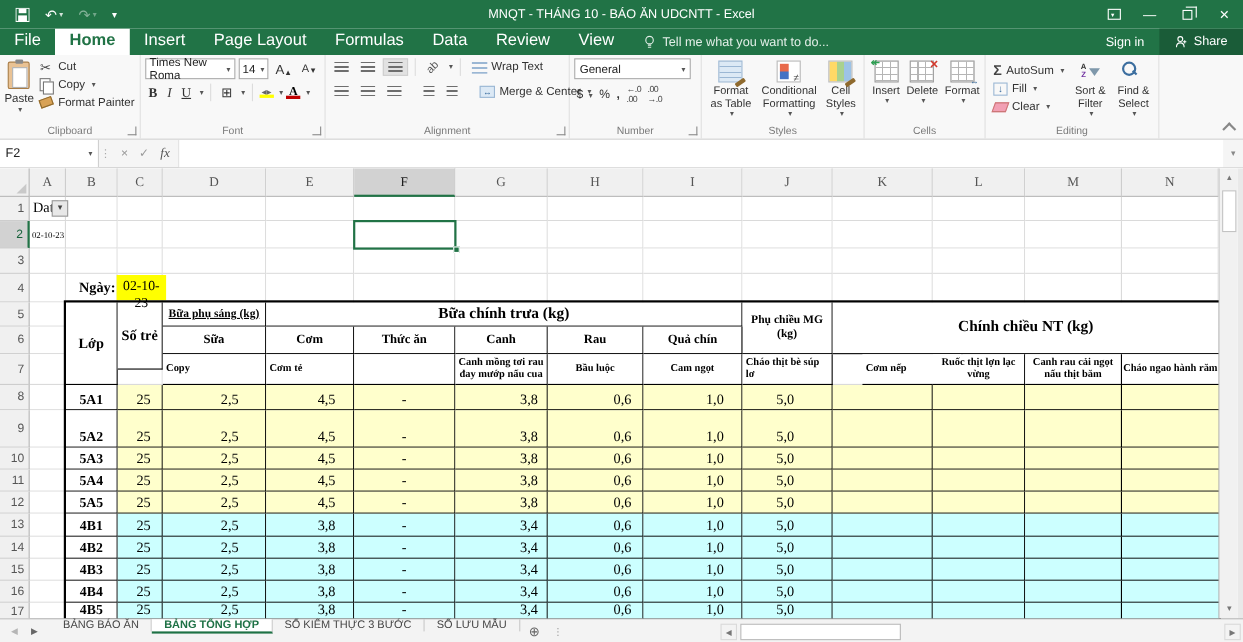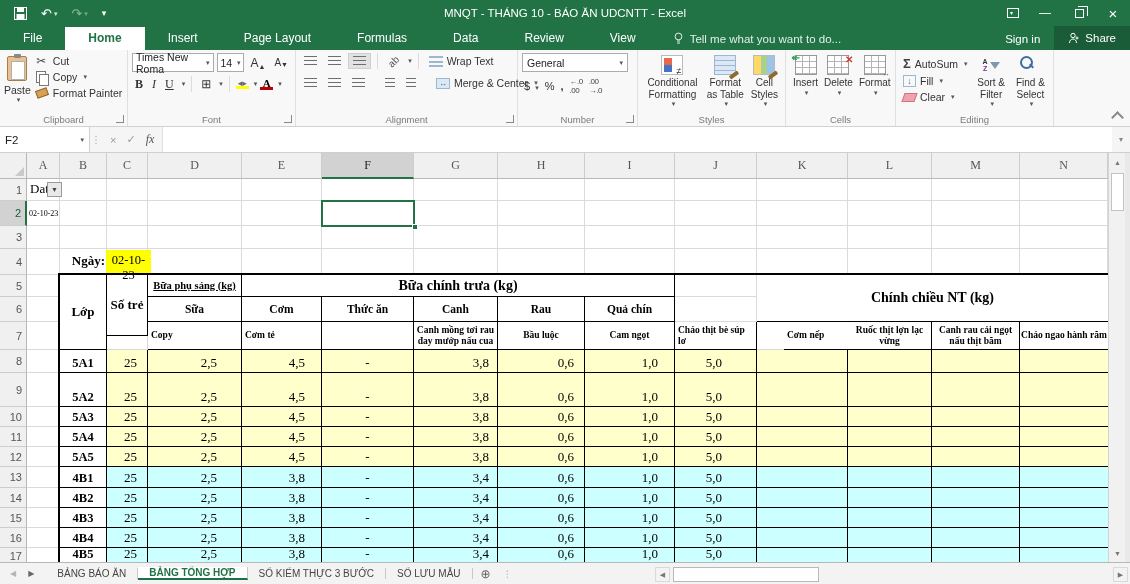--- a/index.html
+++ b/index.html
@@ -17,21 +17,21 @@
   .winbtns { margin-left:auto; display:flex; align-items:center; height:100%; }
   .winbtn { width:34px; height:100%; display:flex; align-items:center; justify-content:center; font-size:12px; color:#fff; }
   .ribopt { width:30px; }
   .ribopt .bx { width:12px; height:10px; border:1px solid #fff; position:relative;}
   .ribopt .bx:after { content:"▾"; position:absolute; font-size:6px; left:2px; top:0px;}
   .restore .r1 { width:9px; height:9px; border:1px solid #fff; position:relative; background:transparent;}
   .restore .r1:before { content:""; position:absolute; left:2px; top:-4px; width:9px; height:9px; border:1px solid #fff; border-bottom:none; border-left:none;}
 
   
   .tabrow { height:24px; background:#217346; display:flex; align-items:flex-end; color:#fff; }
-  .rtab { padding:4px 23px 5px; font-size:12px; color:#fff; white-space:nowrap; }
+  .rtab { padding:4px 13px 5px; font-size:15px; color:#fff; white-space:nowrap; }
   .rtab.active { background:#fff; color:#217346; font-weight:bold; }
   .tellme { display:flex; align-items:center; gap:6px; padding:4px 14px 5px; font-size:11.5px; color:#e3efe8; }
   .trspacer { flex:1; }
   .signin { font-size:11.5px; padding:4px 14px 5px; }
   .sharebtn { display:flex; align-items:center; gap:5px; font-size:11.5px; background:#1a5c38; padding:4px 14px 5px; height:100%; }
 
   
   .ribbon { height:77px; background:#f8f8f8; border-bottom:1px solid #d2d2d2; display:flex; position:relative; }
   .grp { position:relative; border-right:1px solid #e0e0e0; padding:3px 4px 14px; flex:none; }
   .grp-label { position:absolute; bottom:1px; left:0; right:0; text-align:center; font-size:9.5px; color:#7a7a7a; }
@@ -363,27 +363,27 @@
         <span style="font-weight:bold">,</span>
         <span class="decico">←.0<br>.00</span>
         <span class="decico">.00<br>→.0</span>
       </div>
       <div class="grp-label">Number</div>
       <span class="dlg"></span>
     </div>
 
     <div class="grp stylesg">
       <div class="bigbtn">
+        <span class="bico ft-ico brush"></span>
+        <span>Format as Table</span>
+          <span class="dd">▾</span>
+      </div>
+      <div class="bigbtn">
         <span class="bico cf-ico"></span>
         <span>Conditional Formatting</span>
-          <span class="dd">▾</span>
-      </div>
-      <div class="bigbtn">
-        <span class="bico ft-ico brush"></span>
-        <span>Format as Table</span>
           <span class="dd">▾</span>
       </div>
       <div class="bigbtn">
         <span class="bico cs-ico brush"></span>
         <span>Cell Styles</span>
           <span class="dd">▾</span>
       </div>
       <div class="grp-label">Styles</div>
     </div>
 
@@ -741,20 +741,21 @@
       <div class="gcell" style="left: 1020px; top: 395px; width: 88px; height: 16px;"></div>
       <div class="ovl" style="left: 30px; top: 28px; width: 40px; height: 18px; font-size: 13px;">Dat</div>
       <div class="a1filter" style="left: 47px; top: 29px; width: 15px; height: 15px;">▼</div>
       <div class="ovl" style="left: 29px; top: 56px; width: 60px; height: 12px; font-size: 8px;">02-10-23</div>
       <div class="ovl" style="left: 60px; top: 100px; width: 45px; height: 18px; font-weight: bold; font-size: 13px; text-align: right;">Ngày:</div>
       <div class="ovl" style="left: 106px; top: 97px; width: 45px; height: 23px; background: rgb(255, 255, 0); font-size: 12.5px; text-align: center; padding-top: 3px;">02-10-23</div>
       <div class="hc hc-lg" style="left: 60px; top: 122px; width: 47px; height: 75px;">Lớp</div>
       <div class="hc hc-lg" style="left: 107px; top: 122px; width: 41px; height: 61px;">Số trẻ</div>
       <div class="hc hc-sm" style="left: 148px; top: 122px; width: 94px; height: 22px; text-decoration: underline;">Bữa phụ sáng (kg)</div>
       <div class="hc hc-xl" style="left: 242px; top: 122px; width: 433px; height: 22px;">Bữa chính trưa (kg)</div>
+      <div class="hc hc-sm" style="left: 675px; top: 122px; width: 82px; height: 47px;">Phụ chiều MG (kg)</div>
       <div class="hc hc-xl" style="left: 757px; top: 122px; width: 351px; height: 47px; border-right: none;">Chính chiều NT (kg)</div>
       <div class="hc hc-md" style="left: 148px; top: 144px; width: 94px; height: 25px;">Sữa</div>
       <div class="hc hc-md" style="left: 242px; top: 144px; width: 80px; height: 25px;">Cơm</div>
       <div class="hc hc-md" style="left: 322px; top: 144px; width: 92px; height: 25px;">Thức ăn</div>
       <div class="hc hc-md" style="left: 414px; top: 144px; width: 84px; height: 25px;">Canh</div>
       <div class="hc hc-md" style="left: 498px; top: 144px; width: 87px; height: 25px;">Rau</div>
       <div class="hc hc-md" style="left: 585px; top: 144px; width: 90px; height: 25px;">Quả chín</div>
       <div class="hc hc-xs left" style="left: 148px; top: 169px; width: 94px; height: 28px;">Copy</div>
       <div class="hc hc-xs left" style="left: 242px; top: 169px; width: 80px; height: 28px;">Cơm tẻ</div>
       <div class="hc hc-xs" style="left: 322px; top: 169px; width: 92px; height: 28px;"></div>
@@ -904,21 +905,21 @@
         <div class="varrow" style="bottom: 1px; top: auto;">▼</div>
         <div class="vthumb" style="top: 20px; height: 38px;"></div>
       </div>
     </div>
 
   <div class="sheetbar">
     <div class="snav">
       <span class="dim">◀</span>
       <span>▶</span>
     </div>
-    <span id="sheet-tabs" style="display:flex;align-items:center">
+    <span id="sheet-tabs" style="display:flex;align-items:flex-start">
         <span class="stab">BẢNG BÁO ĂN</span>
         <span class="stab active">BẢNG TỔNG HỢP</span>
         <span class="stab">SỔ KIỂM THỰC 3 BƯỚC</span>
         <span class="stab">SỔ LƯU MẪU</span>
       </span>
     <span class="addsheet">⊕</span>
     <span class="sdots">⋮</span>
     <div class="hscroll">
       <span class="harrow" style="left:2px">◀</span>
       <span class="hthumb" style="left:20px;width:146px"></span>

